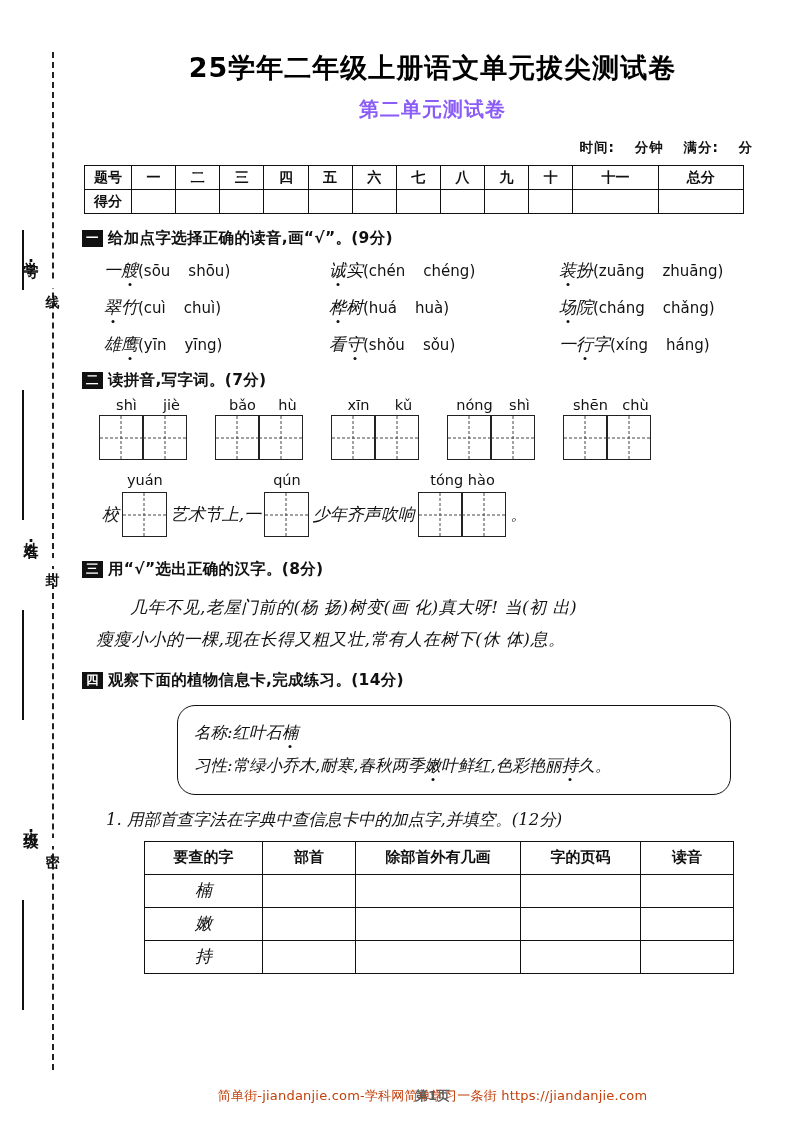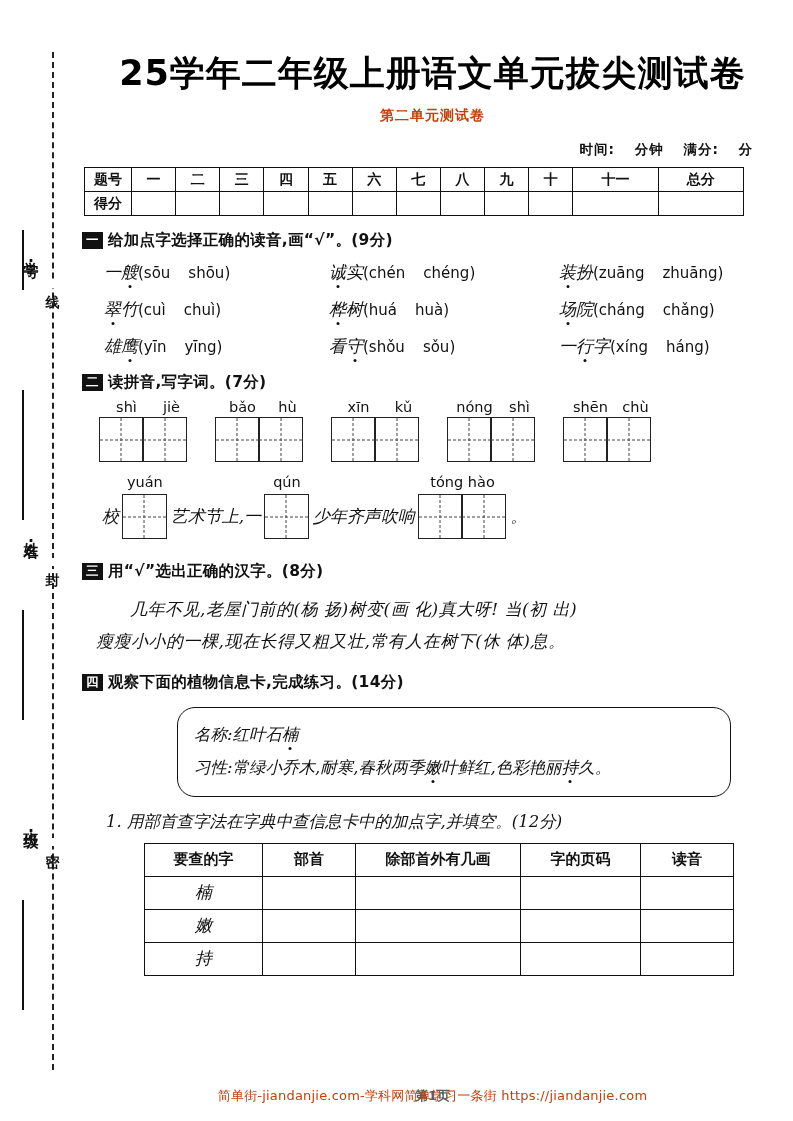--- a/index.html
+++ b/index.html
@@ -40,27 +40,27 @@
     position:absolute; left:22px; width:0;
     border-left:2px solid #111;
   }
 
   
   .page{
     position:absolute; left:72px; top:0; width:721px; height:1121px;
   }
   .title1{
     text-align:center; font-family:"DejaVu Sans", sans-serif;
-    font-weight:bold; font-size:35px; letter-spacing:1px;
+    font-weight:bold; font-size:27px; letter-spacing:1px;
     margin:50px 0 0 0; color:#000;
   }
   .title2{
     text-align:center; font-family:"DejaVu Sans", sans-serif;
-    font-weight:bold; font-size:14px; letter-spacing:1px;
-    margin:10px 0 0 0; color:#c2410c;
+    font-weight:bold; font-size:20px; letter-spacing:1px;
+    margin:10px 0 0 0; color:#8b5cf6;
   }
   .meta-line{
     text-align:right; padding-right:40px; margin-top:16px;
     font-family:"DejaVu Sans", sans-serif;
     font-weight:bold; font-size:13.5px; letter-spacing:1px;
   }
   .meta-line span{ margin-left:14px; }
 
   
   .score-table{

